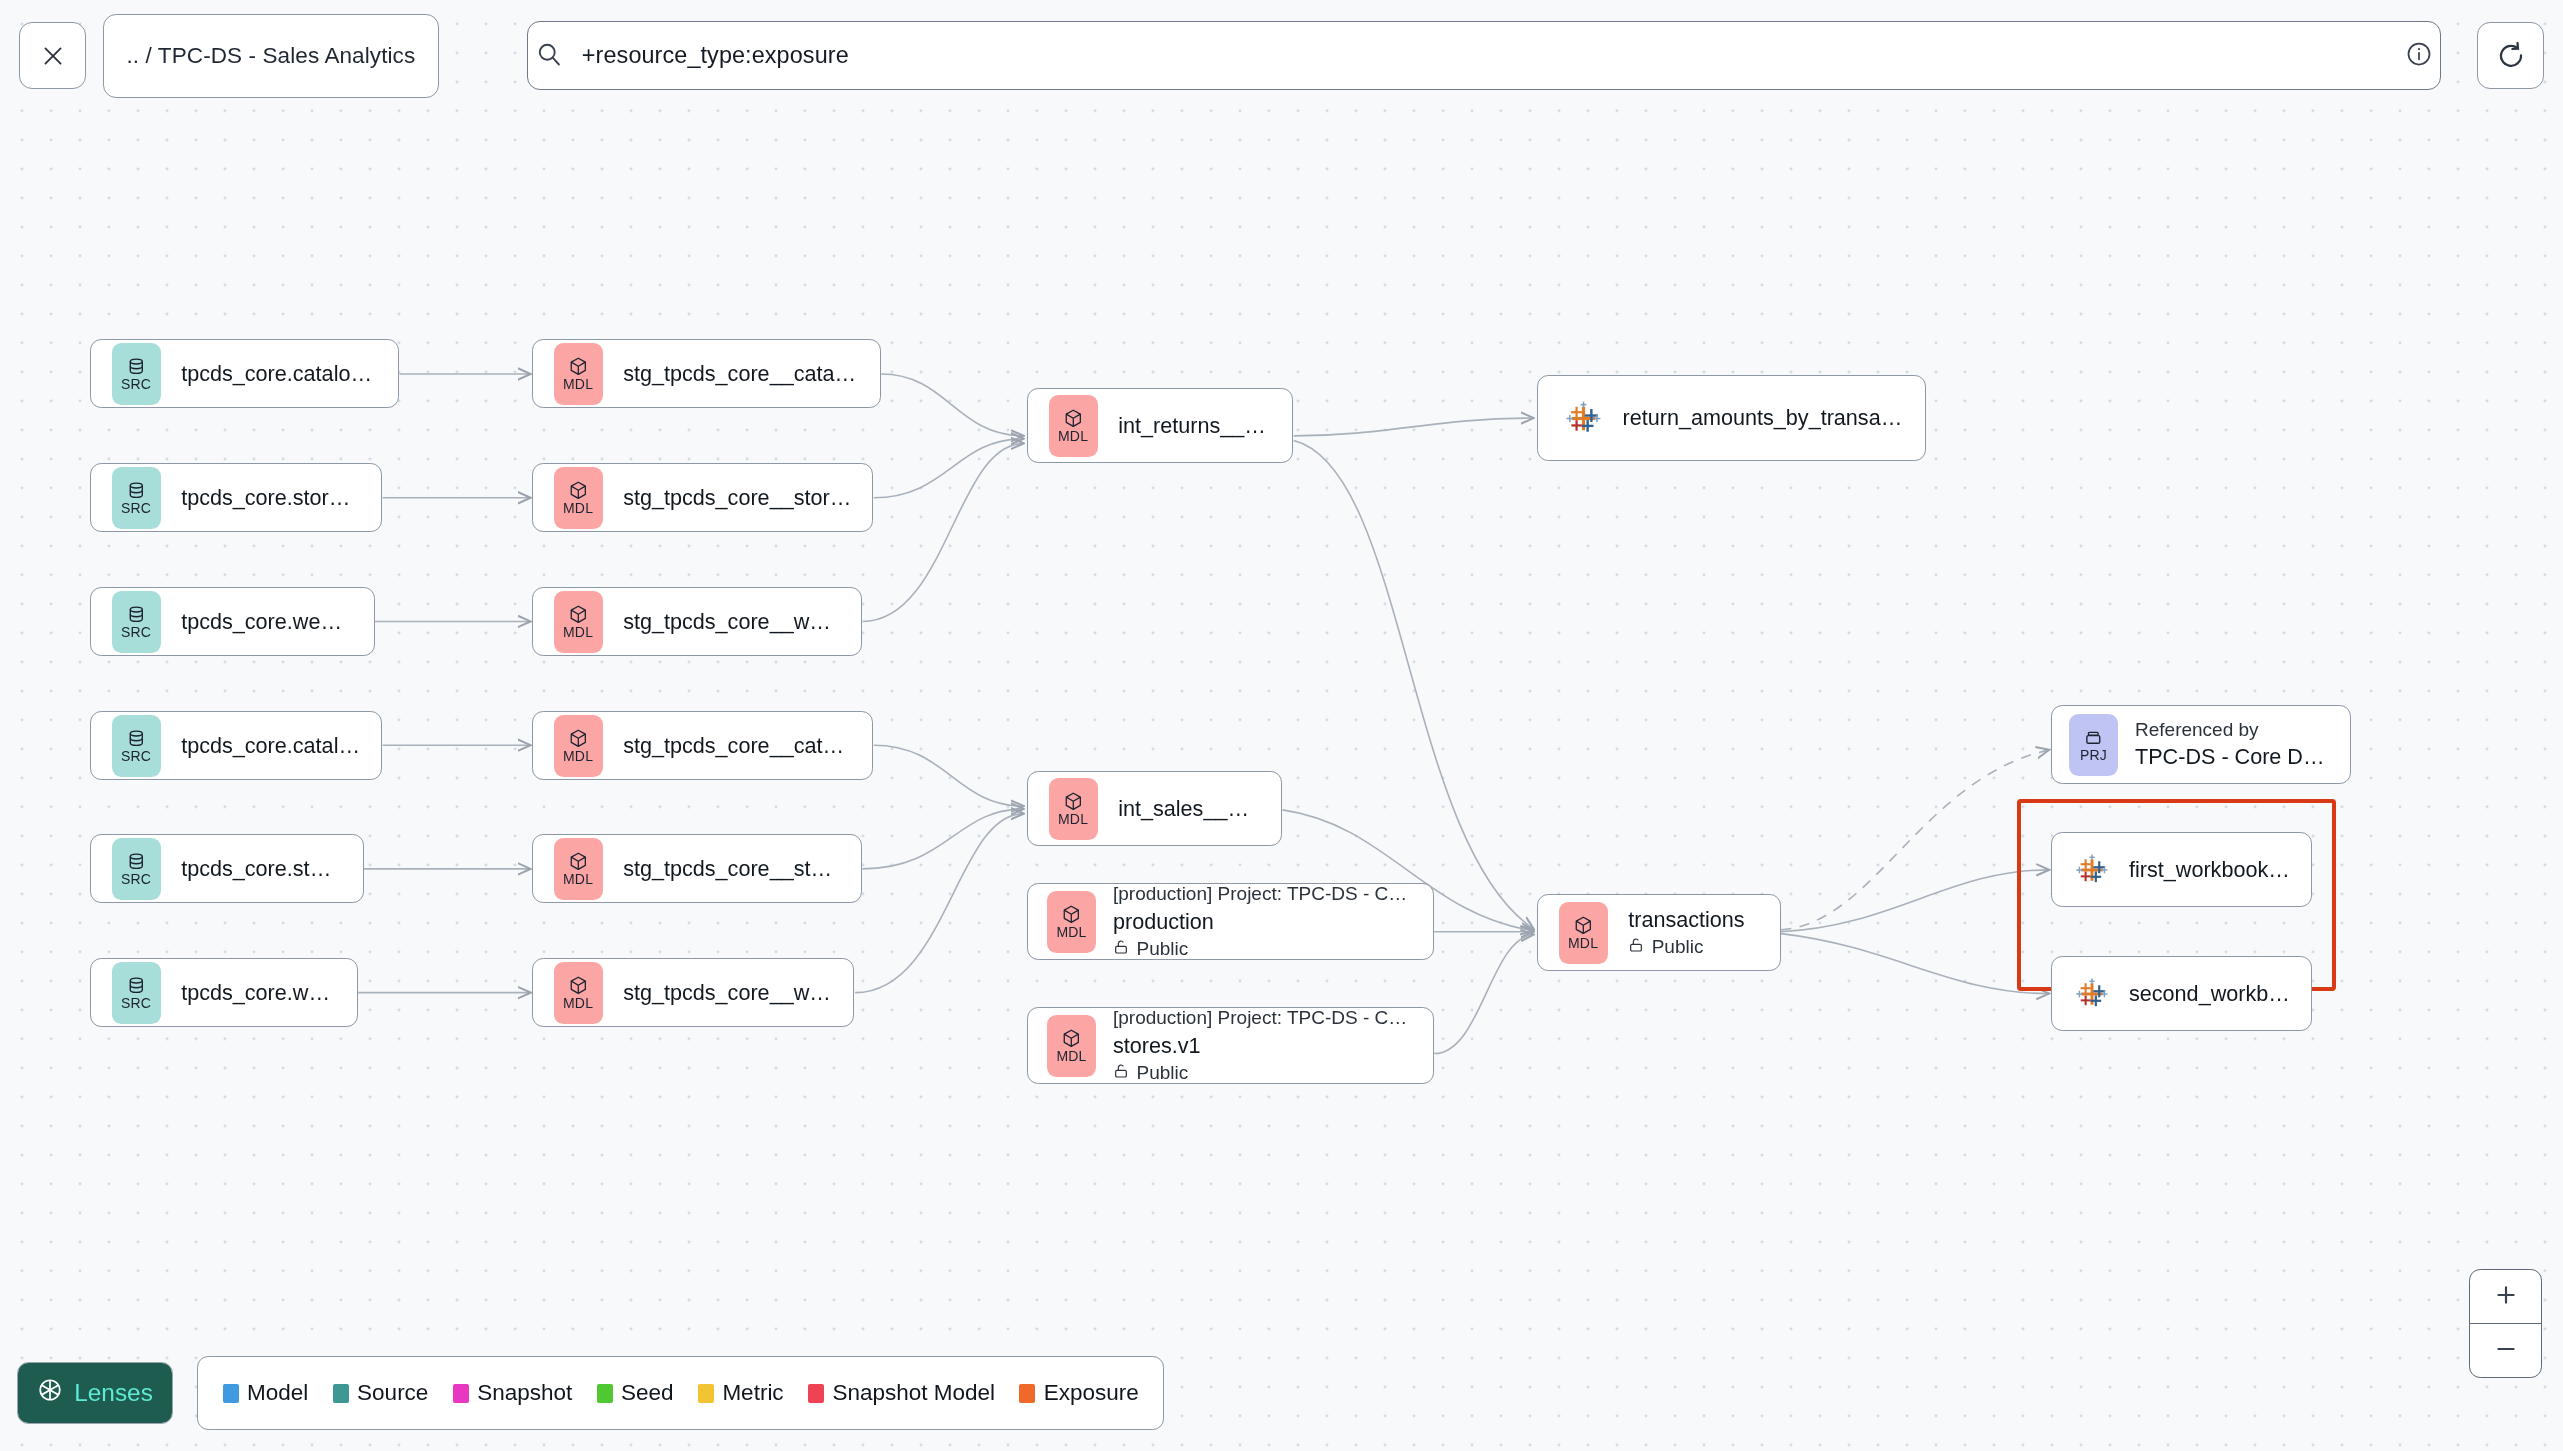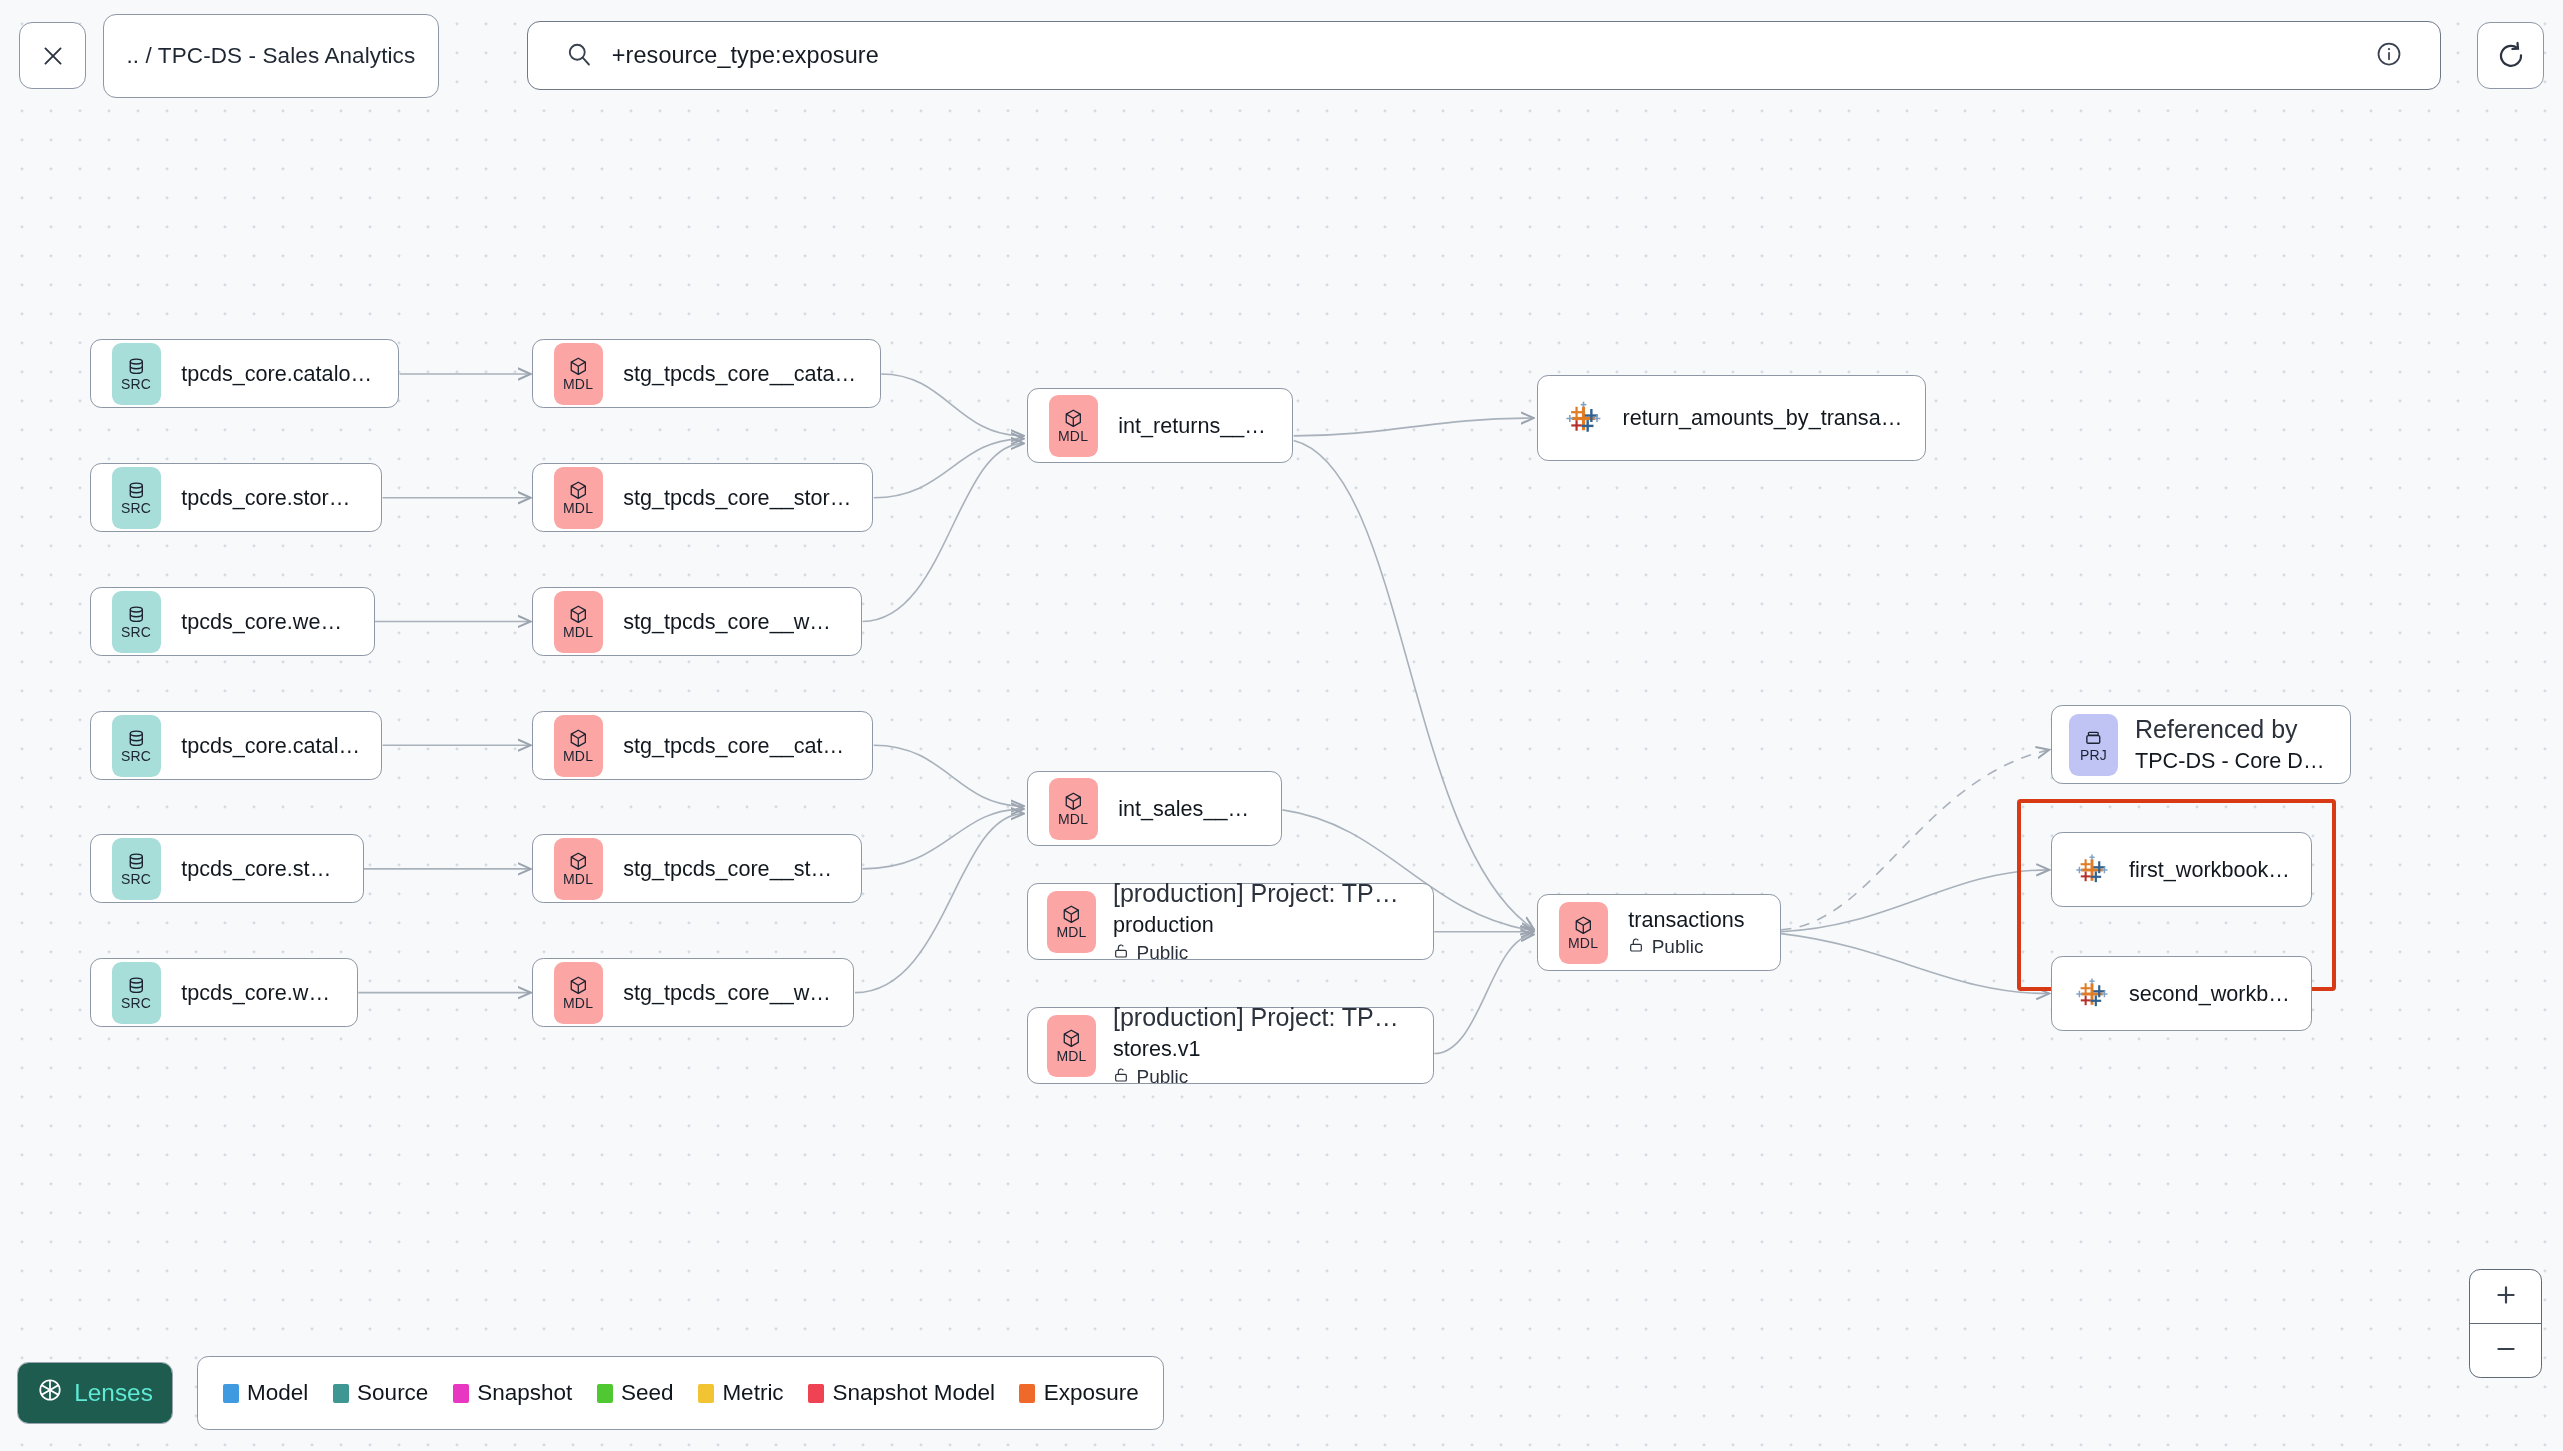--- a/index.html
+++ b/index.html
@@ -50,21 +50,21 @@
   }
   .searchwrap {
     flex: 1 1 auto;
     height: 69px;
     margin-left: 71px;
     margin-right: 19px;
     background: #ffffff;
     border: 1.5px solid #6f7887;
     border-radius: 13px;
     display: flex; align-items: center;
-    padding: 0 37px;
+    padding: 0 7px;
     gap: 19px;
     position: relative;
   }
   .searchwrap .q { flex: 0 0 auto; }
   .search-value {
     flex: 1 1 auto;
     font-size: 23.4px;
     color: #151b24;
     letter-spacing: 0.1px;
     white-space: nowrap;
@@ -101,21 +101,21 @@
   .badge.src { background: #a7ded9; }
   .badge.mdl { background: #fca5a5; }
   .badge.prj { background: #c0c4f5; }
   .badge.plain { background: transparent; }
   .node .labels { display: flex; flex-direction: column; justify-content: center; min-width: 0; }
   .node .title {
     font-size: 21.6px; color: #12181f; white-space: nowrap;
     overflow: hidden; text-overflow: ellipsis;
   }
   .node .sub {
-    font-size: 25px; color: #2b323c; white-space: nowrap;
+    font-size: 19px; color: #2b323c; white-space: nowrap;
     overflow: hidden; text-overflow: ellipsis; margin-bottom: 3.7px;
   }
   .node .meta {
     font-size: 19px; color: #2b323c; display: flex; align-items: center; gap: 7.5px; margin-top: 3.7px;
   }
 
   .highlight-box {
     position: absolute;
     border: 4.7px solid #d93a16;
     border-radius: 3.7px;

